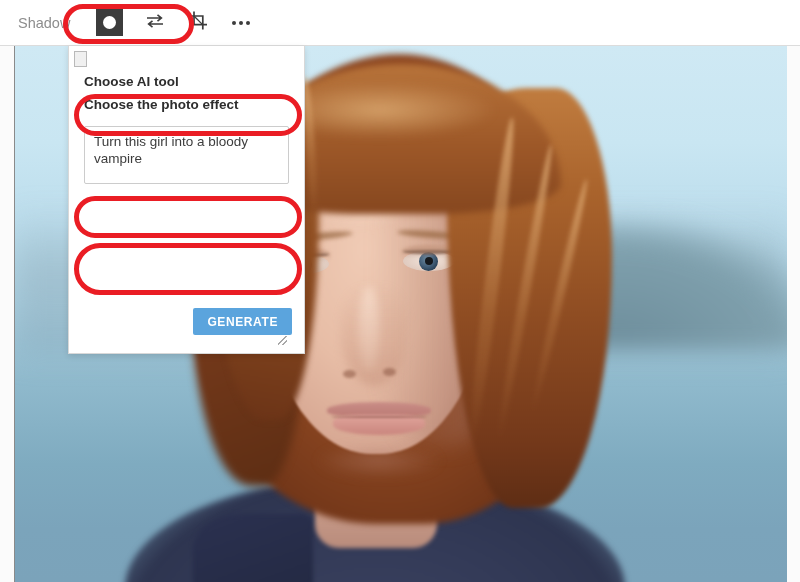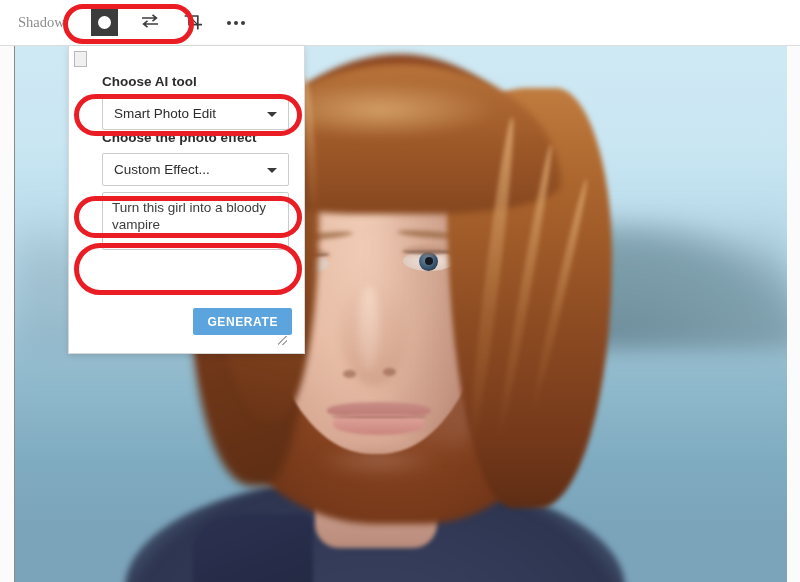--- a/index.html
+++ b/index.html
@@ -16,21 +16,20 @@
   }
 
   
   #toolbar {
     position: absolute; left: 0; top: 0;
     width: 800px; height: 46px;
     background: #ffffff;
     border-bottom: 1px solid #dcdcdc;
     display: flex; align-items: center;
     padding-left: 18px;
-    font-family: Liberation Serif, serif;
   }
   .tb-item {
     display: flex; align-items: center;
     height: 46px;
     color: #8d8d8d;
     font-size: 14.5px;
     white-space: nowrap;
   }
   #shadow-btn { margin-right: 26px; }
   #ai-assistant-btn { margin-right: 24px; gap: 8px; }
@@ -253,21 +252,20 @@
   }
 
   
   #ai-panel {
     position: absolute; left: 68px; top: 46px;
     width: 237px; height: 308px;
     background: #ffffff;
     border: 1px solid #d8d8d8;
     border-top: none;
     box-shadow: 0 2px 6px rgba(0,0,0,.12);
-    padding-left: 18px;
   }
   #panel-tab {
     position: absolute; left: 5px; top: 5px;
     width: 13px; height: 16px;
     background: #f0f0f0;
     border: 1px solid #b9b9b9;
   }
   .panel-body { padding: 28px 15px 0 15px; }
   .panel-label {
     font-size: 13.5px; color: #2d2d2d; font-weight: 600;
@@ -437,32 +435,24 @@
     </div>
   </div>
 
   <div id="ai-panel">
     <div id="panel-tab"></div>
 
     <div class="panel-body">
 
       <div class="panel-label">Choose AI tool</div>
 
-      <div class="select-box">
-        <span>Smart Photo Edit</span>
-        <span class="caret"></span>
-      </div>
 
 
       <div class="panel-label">Choose the photo effect</div>
 
-      <div class="select-box">
-        <span>Custom Effect...</span>
-        <span class="caret"></span>
-      </div>
 
       <textarea id="prompt-area" placeholder="Describe the effect..." style="">Turn this girl into a bloody vampire</textarea>
     </div>
 
     <div id="resize-grip"></div>
 
     <button id="generate-btn">GENERATE</button>
   </div>
 
   <div class="annot" id="annot-ai-assistant"></div>

